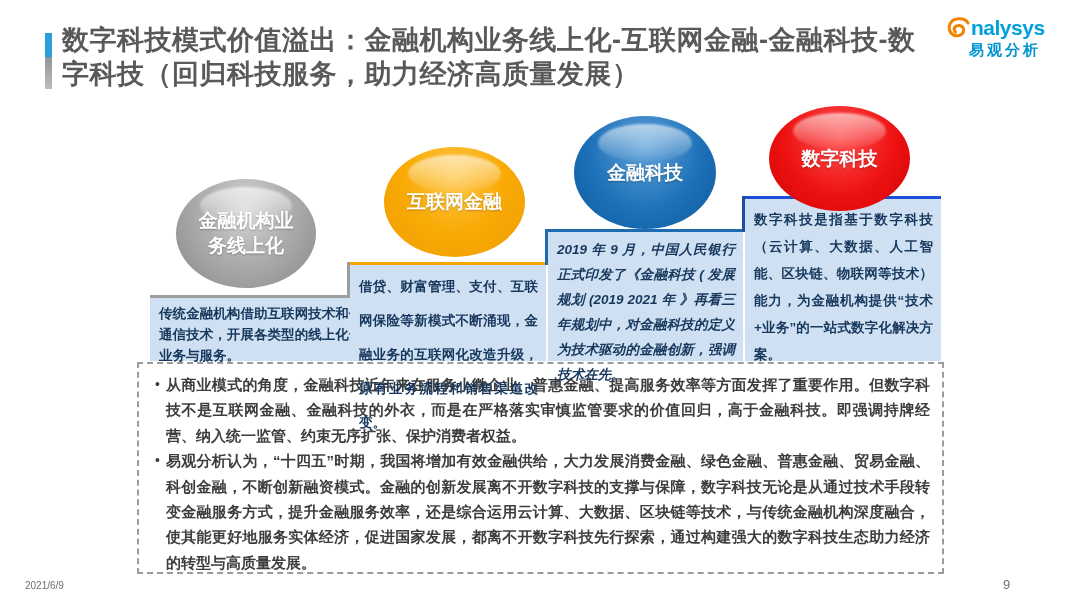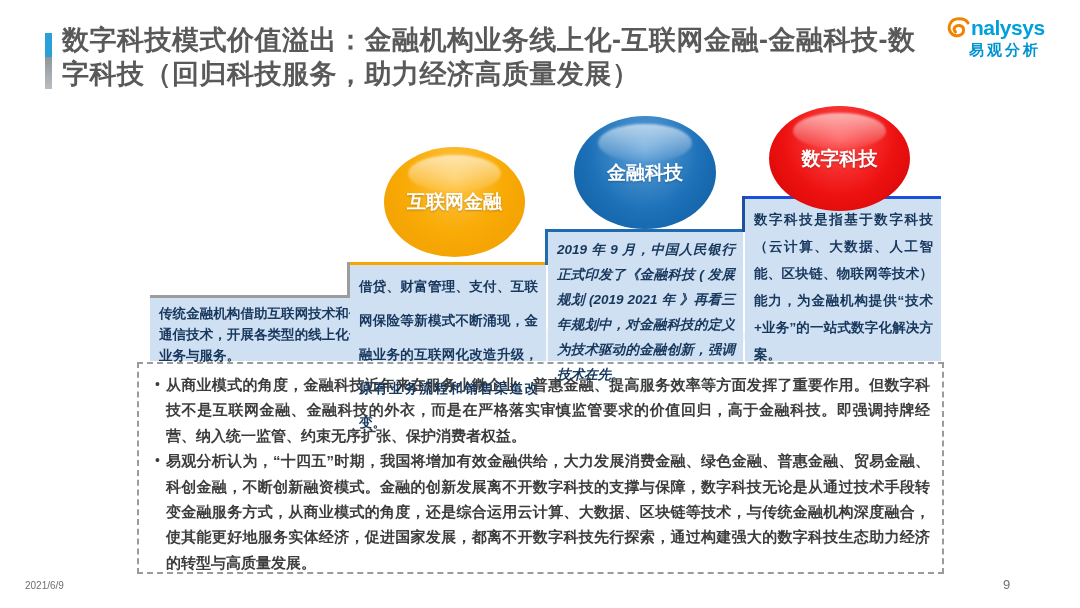--- a/index.html
+++ b/index.html
@@ -104,40 +104,44 @@
   </div>
   <div class="stage-box s3">
     <div class="riser"></div>
     <div class="stage-text">2019 年 9 月，中国人民银行正式印发了《金融科技 ( 发展规划 (2019 2021 年 》再看三年规划中，对金融科技的定义为技术驱动的金融创新，强调技术在先。</div>
   </div>
   <div class="stage-box s4">
     <div class="riser"></div>
     <div class="stage-text">数字科技是指基于数字科技（云计算、大数据、人工智能、区块链、物联网等技术）能力，为金融机构提供“技术+业务”的一站式数字化解决方案。</div>
   </div>
 
+  <div class="balloon e1">
+    <div class="gloss"></div>
+    <div class="blabel"><span class="inner">金融机构业务线上化</span></div>
+  </div>
   <div class="balloon e2">
     <div class="gloss"></div>
     <div class="blabel"><span>互联网金融</span></div>
   </div>
   <div class="balloon e3">
     <div class="gloss"></div>
     <div class="blabel"><span>金融科技</span></div>
   </div>
   <div class="balloon e4">
     <div class="gloss"></div>
     <div class="blabel"><span>数字科技</span></div>
   </div>
 
   <div class="summary">
     <div class="bullet">
       <div class="marker">•</div>
       <div class="btext">从商业模式的角度，金融科技近年来在服务小微企业、普惠金融、提高服务效率等方面发挥了重要作用。但数字科技不是互联网金融、金融科技的外衣，而是在严格落实审慎监管要求的价值回归，高于金融科技。即强调持牌经营、纳入统一监管、约束无序扩张、保护消费者权益。</div>
     </div>
     <div class="bullet">
       <div class="marker">•</div>
-      <div class="btext">易观分析认为，“十四五”时期，我国将增加有效金融供给，大力发展消费金融、绿色金融、普惠金融、贸易金融、科创金融，不断创新融资模式。金融的创新发展离不开数字科技的支撑与保障，数字科技无论是从通过技术手段转变金融服务方式，从商业模式的角度，还是综合运用云计算、大数据、区块链等技术，与传统金融机构深度融合，使其能更好地服务实体经济，促进国家发展，都离不开数字科技先行探索，通过构建强大的数字科技生态助力经济的转型与高质量发展。</div>
+      <div class="btext">易观分析认为，“十四五”时期，我国将增加有效金融供给，大力发展消费金融、绿色金融、普惠金融、贸易金融、科创金融，不断创新融资模式。金融的创新发展离不开数字科技的支撑与保障，数字科技无论是从通过技术手段转变金融服务方式，提升金融服务效率，还是综合运用云计算、大数据、区块链等技术，与传统金融机构深度融合，使其能更好地服务实体经济，促进国家发展，都离不开数字科技先行探索，通过构建强大的数字科技生态助力经济的转型与高质量发展。</div>
     </div>
   </div>
 
   <div class="footer-date">2021/6/9</div>
   <div class="footer-page">9</div>
 
 </div>
 
 </body></html>

